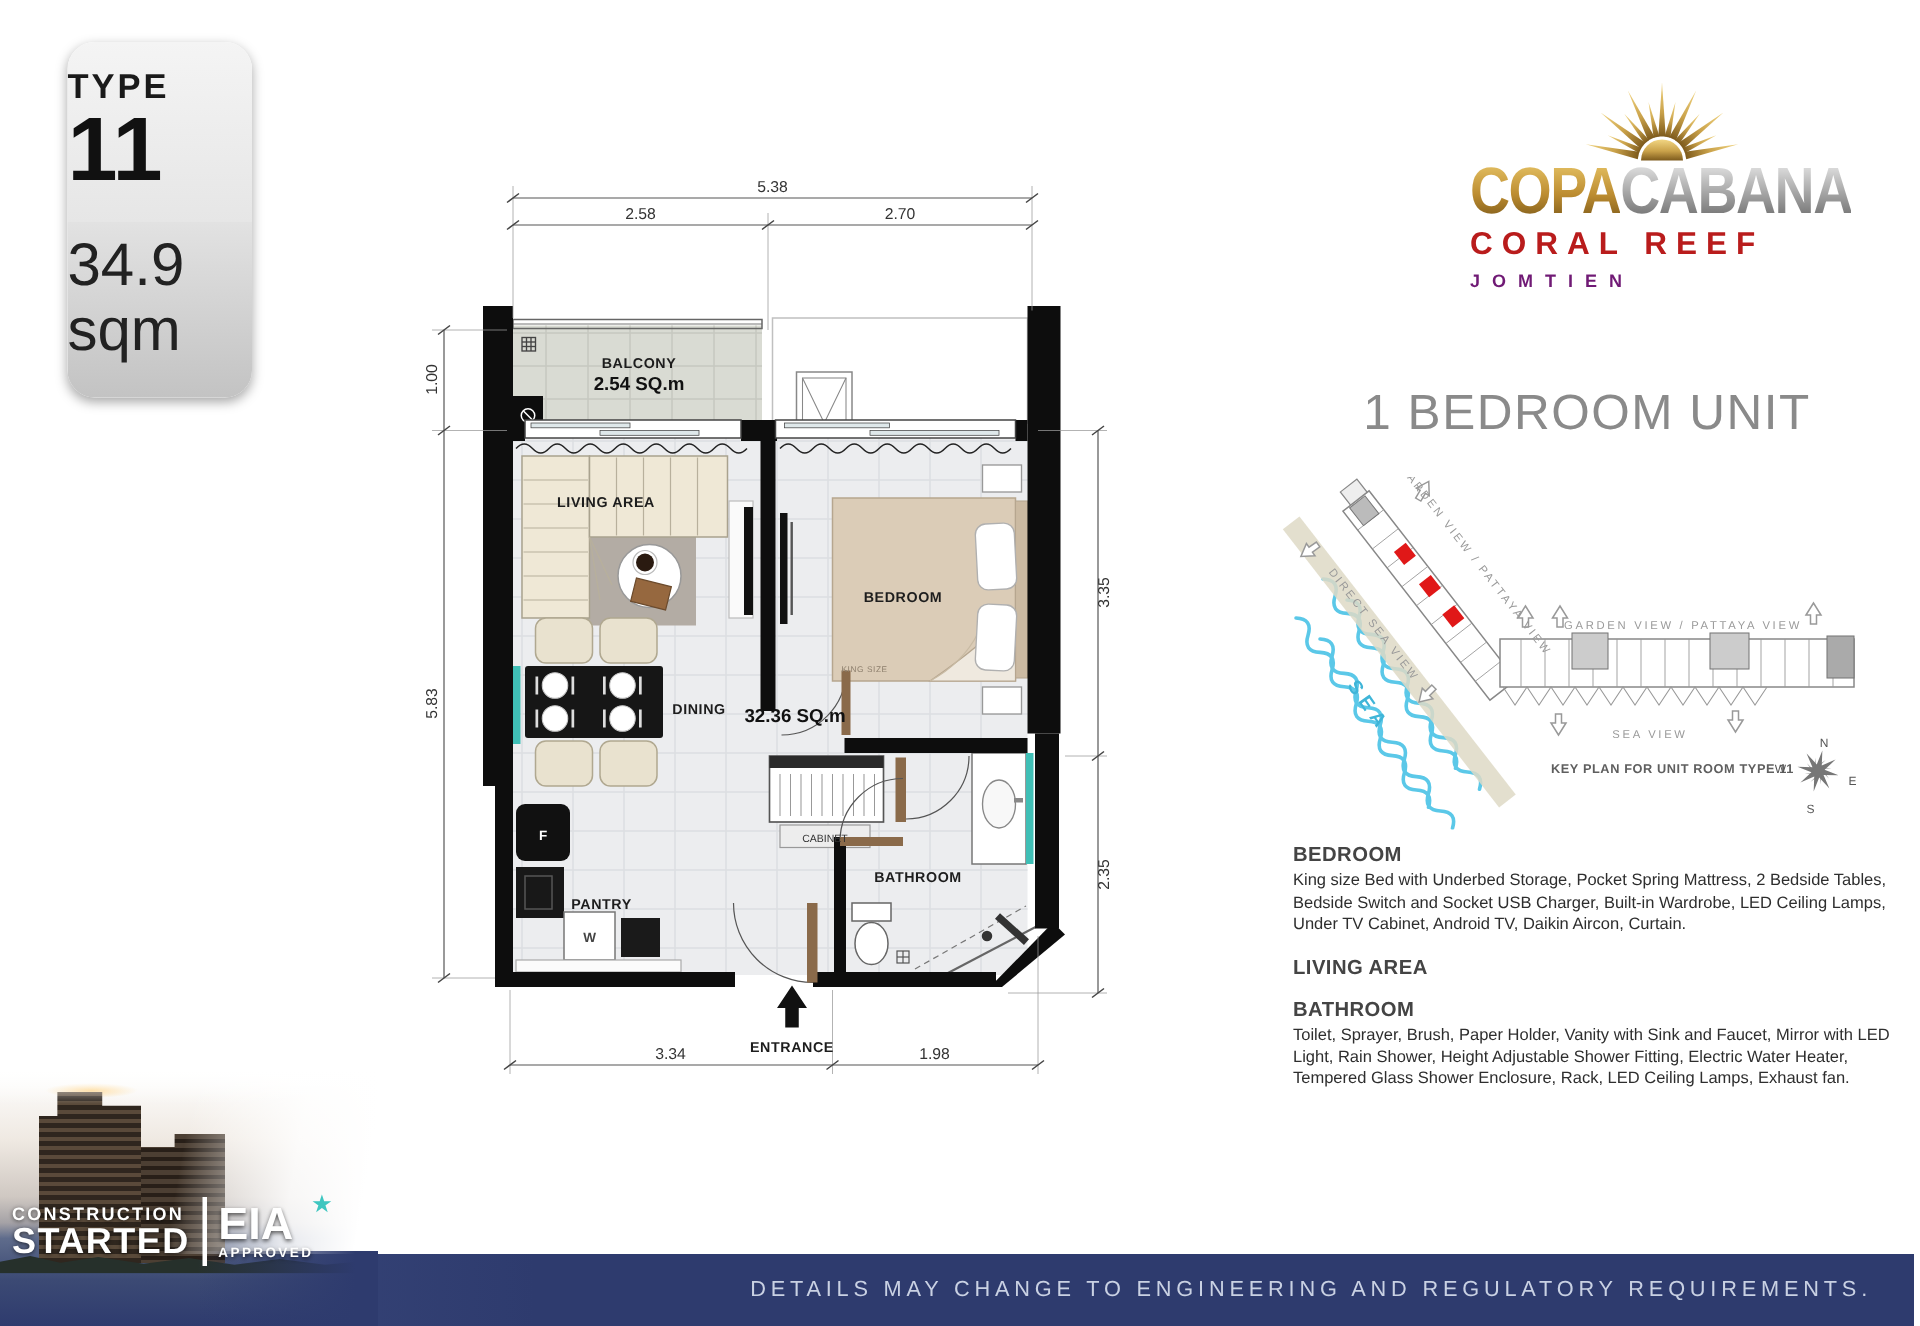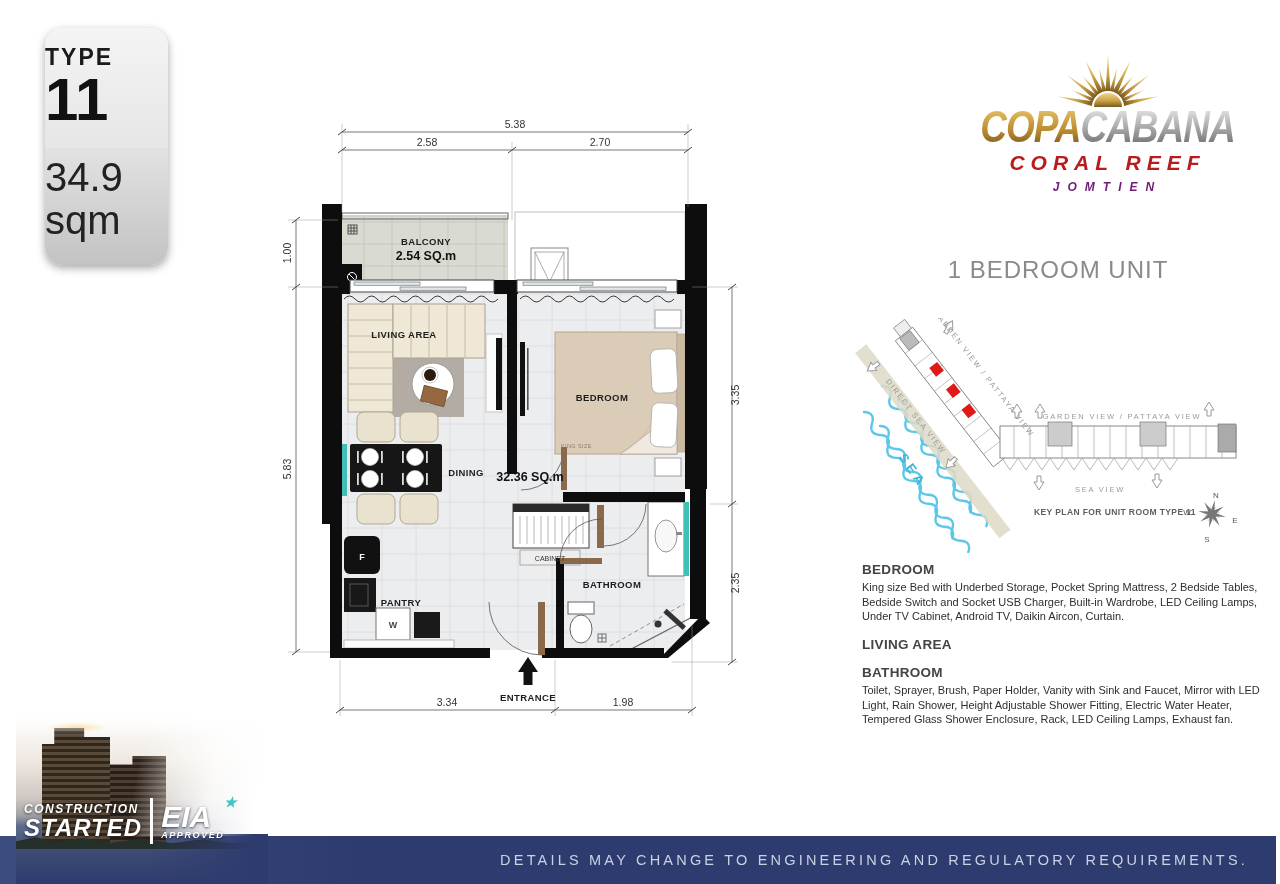--- a/index.html
+++ b/index.html
@@ -9,43 +9,43 @@
   
   .type-badge { left:45px; top:28px; width:123px; height:237px; border-radius:18px;
     box-shadow:0 3px 8px rgba(0,0,0,.35); overflow:hidden; }
   .type-badge .top { height:120px; background:linear-gradient(180deg,#f4f4f4,#e6e6e6); padding-top:16px; }
   .type-badge .top .t1 { font-size:23px; font-weight:800; letter-spacing:2px; color:#1a1a1a; }
   .type-badge .top .t2 { font-size:60px; font-weight:800; color:#111; line-height:.95; }
   .type-badge .bot { height:117px; background:linear-gradient(180deg,#e2e2e2,#c3c3c3); padding-top:8px; }
   .type-badge .bot div { font-size:40px; font-weight:500; color:#222; line-height:1.08; }
 
   
-  .logo { left:980px; top:45px; width:255px; text-align:center;font-style:italic; }
+  .logo { left:980px; top:45px; width:255px; text-align:left; }
   .logo .brand { font-size:37px; font-weight:800; letter-spacing:-1px; transform:scaleY(1.18); line-height:1; white-space:nowrap; }
   .logo .brand .gold { background:linear-gradient(180deg,#eecd6f 0%,#bc8c30 55%,#6e4e14 100%); -webkit-background-clip:text; background-clip:text; color:transparent; }
   .logo .brand .silver { background:linear-gradient(180deg,#f4f4f4 0%,#9a9a9a 60%,#5f5f5f 100%); -webkit-background-clip:text; background-clip:text; color:transparent; }
   .logo .sub { margin-top:5px; font-size:21px; font-weight:800; letter-spacing:6px; color:#b91c1c; }
   .logo .loc { margin-top:5px; font-size:12px; font-weight:700; letter-spacing:8px; color:#701a75; }
 
   
-  .unit-heading { left:893px; top:256px; width:330px; text-align:center; font-size:24px; color:#8a8a8a; letter-spacing:1px; }
+  .unit-heading { left:893px; top:256px; width:330px; text-align:center; font-size:33px; color:#8a8a8a; letter-spacing:1px; }
 
   
   .specs { left:862px; top:562px; width:398px; }
   .specs .sec { margin-bottom:13px; }
   .specs h3 { font-size:13.5px; font-weight:700; color:#444; letter-spacing:.3px; margin-bottom:3px; }
   .specs p { font-size:11px; color:#2e2e2e; line-height:1.33; }
 
   
   .bottom-bar { left:0; top:836px; width:1276px; height:48px; background:linear-gradient(90deg,#3d4c7f 0%,#2e3b6e 28%); }
   .bottom-bar .txt { position:absolute; right:28px; top:50%; transform:translateY(-50%);
     color:#c9d1e3; font-size:14.5px; letter-spacing:3.2px; }
 
   
-  .photo { left:16px; top:712px; width:252px; height:172px; overflow:hidden;font-style:italic; }
+  .photo { left:0; top:712px; width:252px; height:172px; overflow:hidden; }
   .photo .sky { position:absolute; inset:0;
     background:linear-gradient(180deg,#ffffff 0%,#efe9e2 28%,#cfc8c2 50%,#a5a2a6 60%,#5f6c8c 66%,#3c4a74 82%,#2e3b6e 100%); }
   .tower1 { position:absolute; left:26px; top:16px; width:68px; height:114px;
     background:repeating-linear-gradient(180deg,#5a4a3a 0 3px,#2f261e 3px 6px);
     clip-path:polygon(0 14%,18% 14%,18% 0,62% 0,62% 8%,100% 8%,100% 100%,0 100%); }
   .tower2 { position:absolute; left:94px; top:44px; width:56px; height:86px;
     background:repeating-linear-gradient(180deg,#4c3f33 0 3px,#281f18 3px 6px);
     clip-path:polygon(0 10%,40% 10%,40% 0,100% 0,100% 100%,0 100%); }
   .crown { position:absolute; left:30px; top:10px; width:62px; height:10px;
     background:radial-gradient(ellipse at center,#ffcf7a 0%,rgba(255,207,122,0) 70%); }

